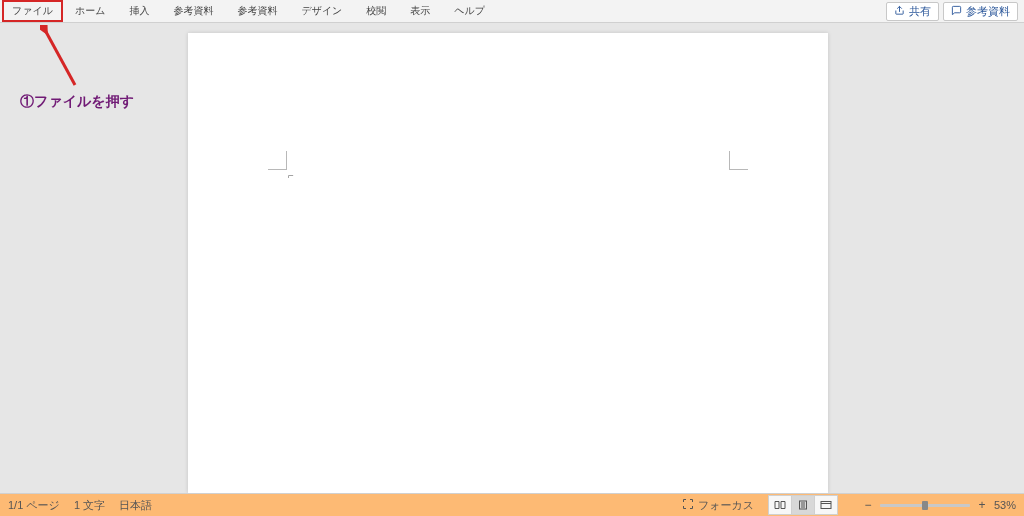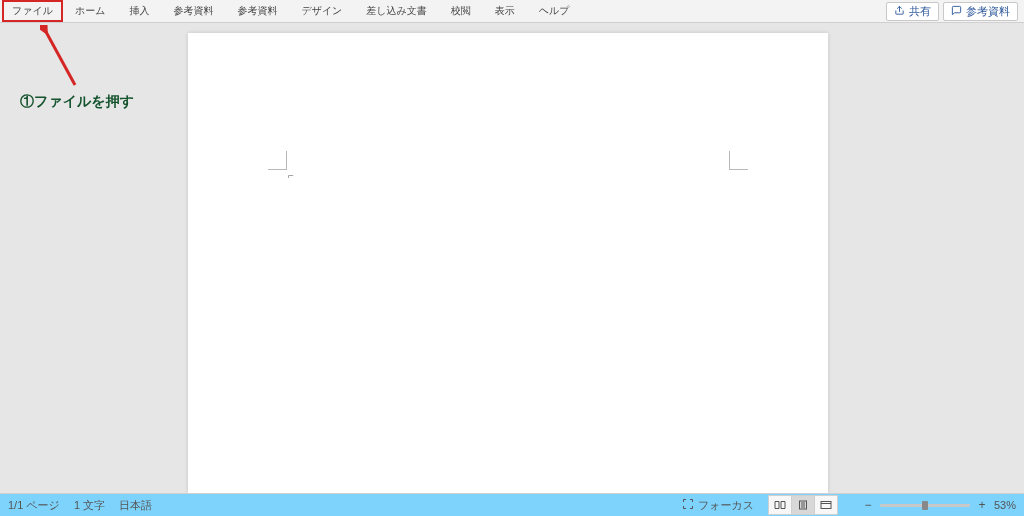--- a/index.html
+++ b/index.html
@@ -114,30 +114,30 @@
     color: #d52626;
     pointer-events: none;
     z-index: 6;
   }
   .annotation-text {
     position: absolute;
     top: 93px;
     left: 20px;
     font-size: 14px;
     font-weight: bold;
-    color: #14532d;
+    color: #701a75;
     z-index: 6;
   }
   .statusbar {
     position: absolute;
     bottom: 0;
     left: 0;
     right: 0;
     height: 22px;
-    background: #7dd3fc;
+    background: #fdba74;
     border-top: 1px solid #d0d0d0;
     display: flex;
     align-items: center;
     font-size: 11px;
     color: #555;
     padding: 0 8px;
     gap: 14px;
   }
   .statusbar .spacer { flex: 1; }
   .view-btns {
@@ -202,21 +202,20 @@
 </head>
 <body>
 
 <div class="ribbon">
   <div class="ribbon-tab highlighted">ファイル</div>
   <div class="ribbon-tab">ホーム</div>
   <div class="ribbon-tab">挿入</div>
   <div class="ribbon-tab">参考資料</div>
   <div class="ribbon-tab">参考資料</div>
   <div class="ribbon-tab">デザイン</div>
-  <div class="ribbon-tab">差し込み文書</div>
   <div class="ribbon-tab">校閲</div>
   <div class="ribbon-tab">表示</div>
   <div class="ribbon-tab">ヘルプ</div>
   <div class="ribbon-right">
     <div class="ribbon-btn">
       <span class="ico">
         <svg width="11" height="11" viewBox="0 0 24 24" fill="none" stroke="#2b579a" stroke-width="2">
           <path d="M4 12v7a1 1 0 0 0 1 1h14a1 1 0 0 0 1-1v-7"></path>
           <path d="M12 3v12"></path>
           <path d="M7 8l5-5 5 5"></path>

